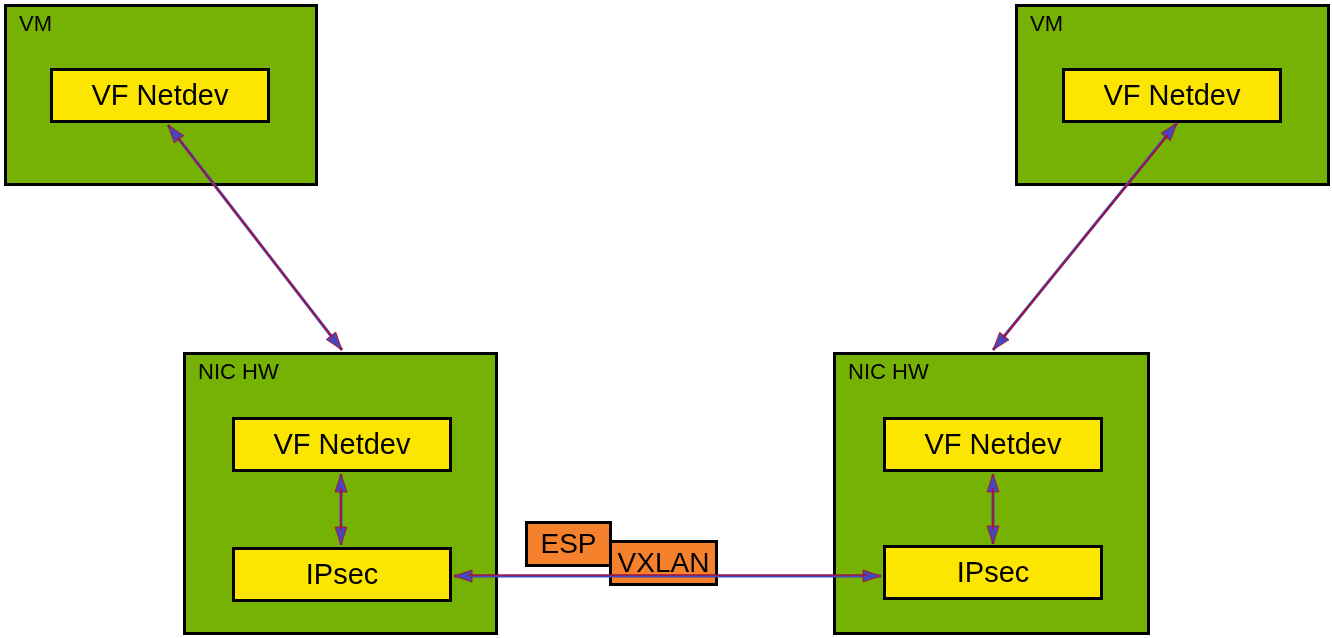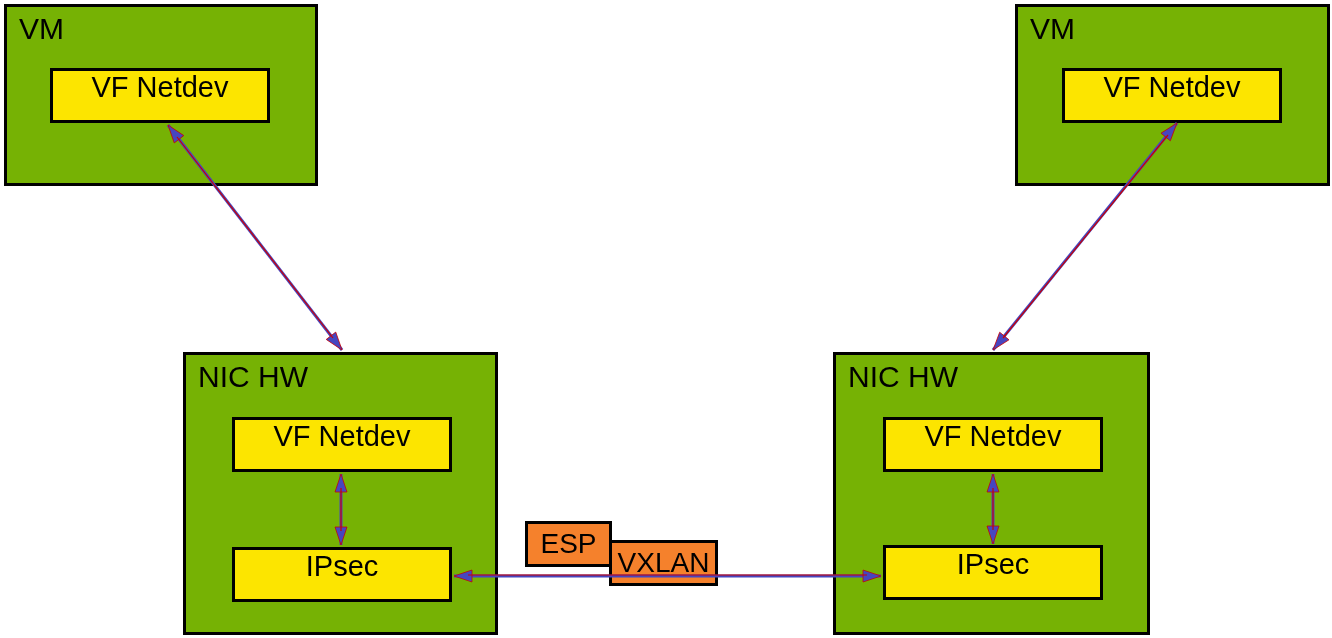--- a/index.html
+++ b/index.html
@@ -27,30 +27,31 @@
   }
   .green-box {
     position: absolute;
     background: var(--box-green);
     border: 3px solid var(--border);
   }
   .box-title {
     position: absolute;
     left: 12px;
     top: 4px;
-    font-size: 30px;
+    font-size: 22px;
     line-height: 1.2;
     color: var(--text);
     white-space: nowrap;
   }
   .chip {
     position: absolute;
     background: var(--box-yellow);
     border: 3px solid var(--border);
     display: flex;
+    align-items: center;
     justify-content: center;
     font-size: 29px;
     color: var(--text);
     white-space: nowrap;
   }
   
   .vm-left   { left: 4px;    top: 4px;   width: 314px; height: 182px; }
   .vm-right  { left: 1015px; top: 4px;   width: 315px; height: 182px; }
   .nic-left  { left: 183px;  top: 352px; width: 315px; height: 283px; }
   .nic-right { left: 833px;  top: 352px; width: 317px; height: 283px; }

